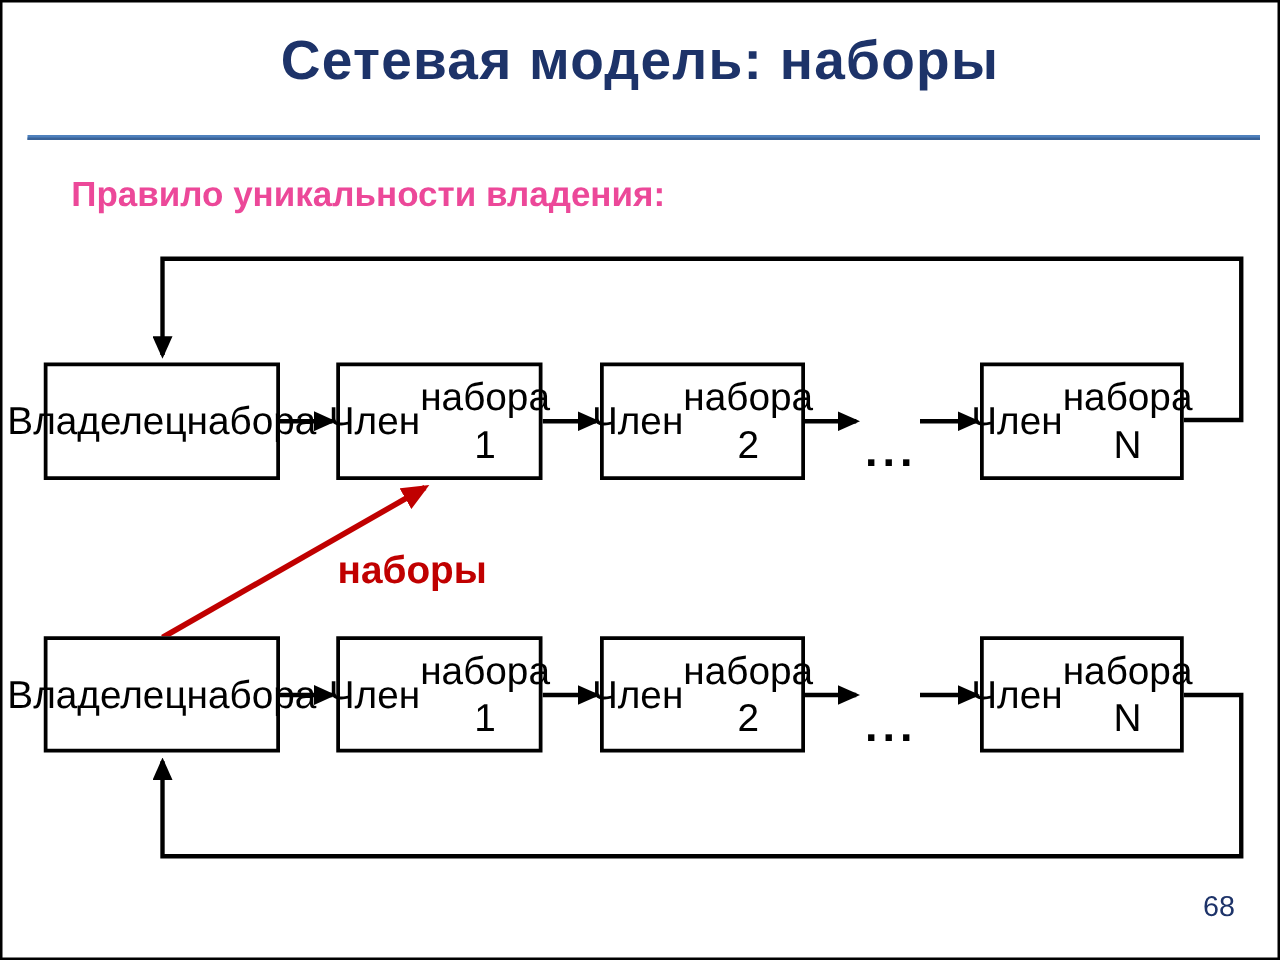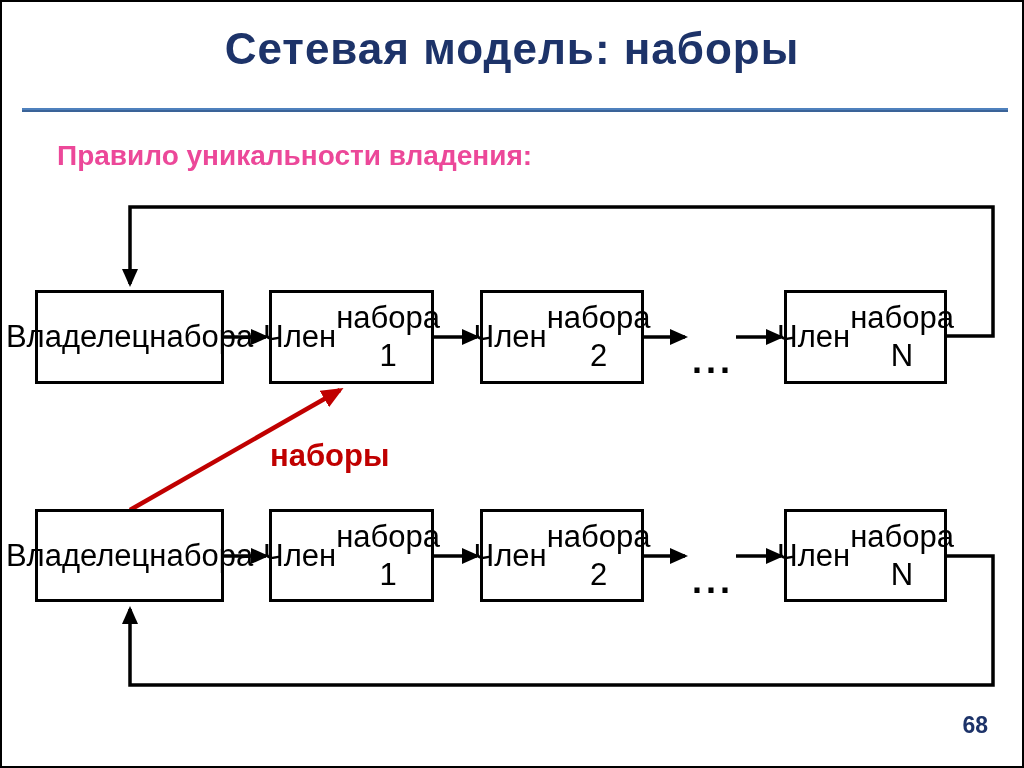--- a/index.html
+++ b/index.html
@@ -86,21 +86,21 @@
     left: 268px; top: 436px;
     font-size: 31px;
     font-weight: bold;
     color: #c00000;
   }
 
   .page-number {
     position: absolute;
     right: 34px; top: 710px;
     font-size: 23px;
-    font-weight: bold;
+    font-weight: normal;
     color: #1d3369;
   }
 </style>
 </head>
 <body>
 
 <div class="slide">
 
   <div class="slide-title">Сетевая модель: наборы</div>
 

